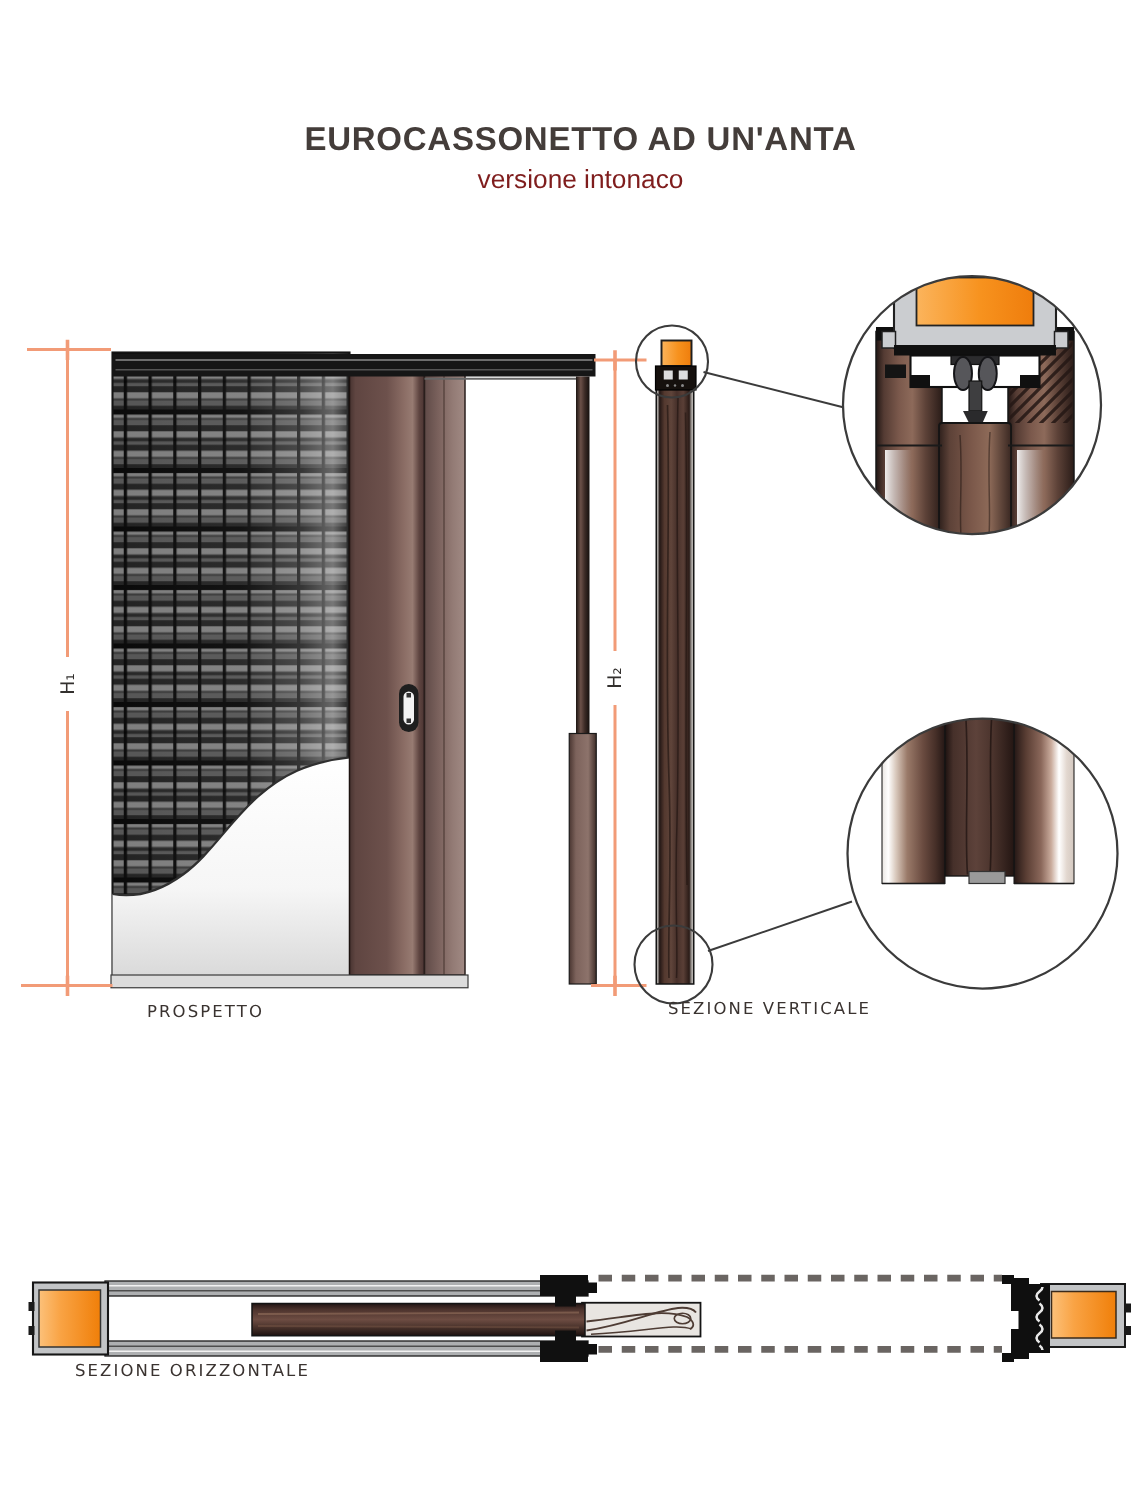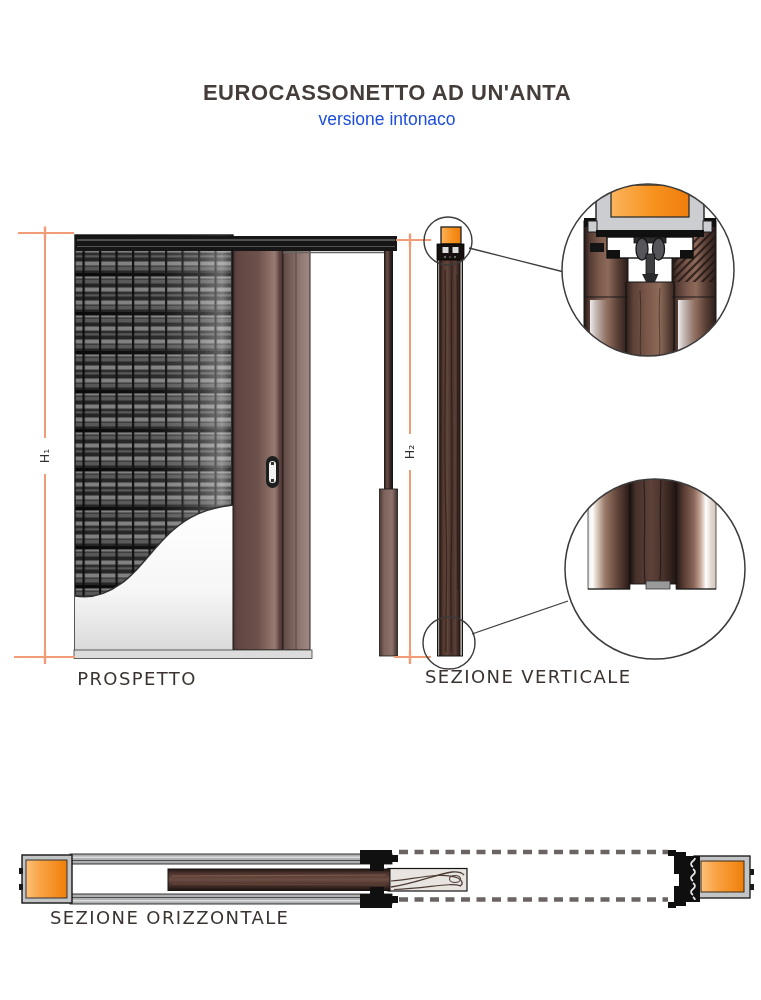--- a/index.html
+++ b/index.html
@@ -1,22 +1,22 @@
 <!DOCTYPE html>
 <html><head>
 <meta charset="utf-8">
 <style>
   html,body{margin:0;padding:0;background:#ffffff;}
   .canvas{position:relative;width:761px;height:1000px;background:#ffffff;overflow:hidden;
           font-family:"Liberation Sans",sans-serif;color:#3a3230;}
   .title-block{position:absolute;left:107px;top:80px;width:560px;text-align:center;}
   .title-main{font-size:22px;letter-spacing:.5px;color:#443d3a;font-weight:700;}
-  .title-sub{font-size:17.5px;color:#1d4ed8;margin-top:3px;font-weight:400;}
+  .title-sub{font-size:17.5px;color:#7f1d1d;margin-top:3px;font-weight:400;}
   .drawing{position:absolute;left:0;top:0;}
-  .view-label{position:absolute;font-family:"DejaVu Sans",sans-serif;font-size:18px;
+  .view-label{position:absolute;font-family:"DejaVu Sans",sans-serif;font-size:11px;
               letter-spacing:1.4px;color:#3a3330;text-align:center;white-space:nowrap;}
   .dim-label{position:absolute;width:36px;height:18px;line-height:18px;text-align:center;
              transform:rotate(-90deg);background:#ffffff;font-family:"DejaVu Sans",sans-serif;
              font-size:12.5px;color:#33302e;}
 </style>
 </head>
 <body>
 
 <div class="canvas">
 

